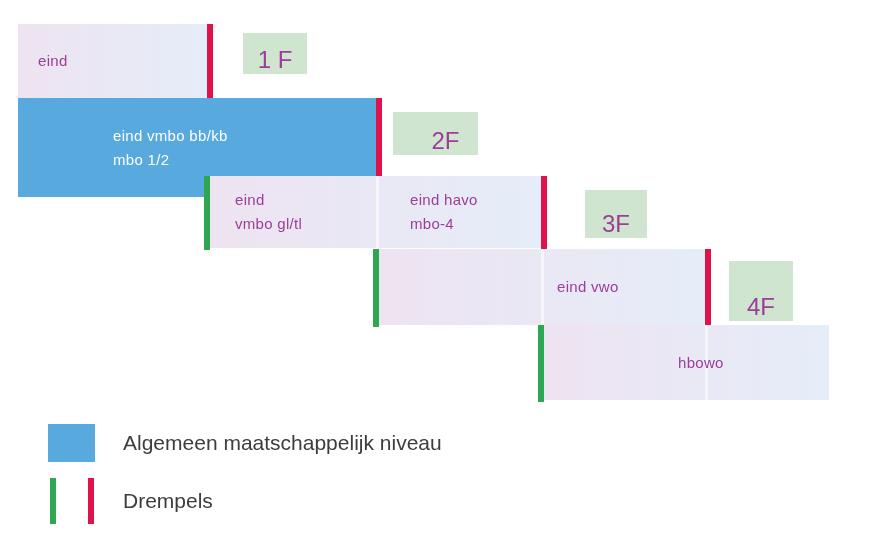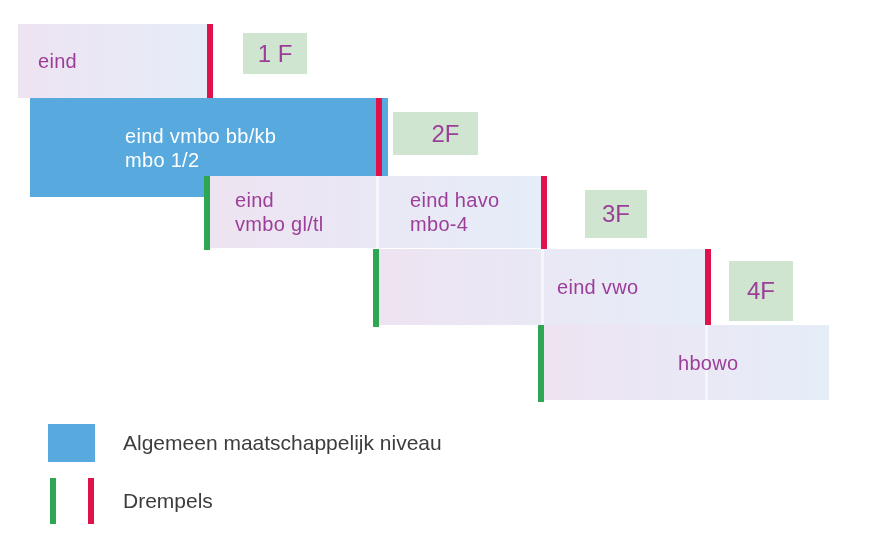--- a/index.html
+++ b/index.html
@@ -17,36 +17,36 @@
   .bar.solid-blue{background:#57a9de;}
   .seam{
     position:absolute;top:0;bottom:0;width:3px;
     background:rgba(255,255,255,0.55);
   }
   .vline{position:absolute;width:6px;}
   .vline.red{background:#e0124b;}
   .vline.green{background:#2fa652;}
   .bar-label{
     color:#9c3e99;
-    font-size:20px;line-height:24px;letter-spacing:0.3px;
+    font-size:15px;line-height:24px;letter-spacing:0.3px;
   }
   .bar-label.white{color:#ffffff;}
   .flex-center{
     display:flex;flex-direction:column;justify-content:center;
     height:100%;box-sizing:border-box;
   }
   .abs-label{
     position:absolute;top:50%;transform:translateY(-50%);
   }
   .badge{
     position:absolute;
     background:#cfe5d0;
     color:#9c3e99;
     font-size:24px;
-    display:flex;align-items:center;justify-content:center;
+    display:flex;align-items:flex-end;justify-content:center;
   }
   .legend-swatch{position:absolute;background:#57a9de;}
   .legend-tick{position:absolute;width:6px;}
   .legend-tick.green{background:#2fa652;}
   .legend-tick.red{background:#e0124b;}
   .legend-label{
     position:absolute;
     color:#3d3d3c;
     font-size:21px;line-height:24px;
   }
@@ -59,21 +59,21 @@
   <div class="bar" style="left:18px;top:24px;width:189px;height:74px;">
     <div class="bar-label flex-center" style="padding-left:20px;">
       <span>eind</span>
     </div>
   </div>
   <div class="vline red" style="left:207px;top:24px;height:76px;"></div>
   <div class="badge" style="left:243px;top:33px;width:64px;height:41px;">
     <span>1 F</span>
   </div>
 
-  <div class="bar solid-blue" style="left:30px;top:98px;width:358px;height:99px;">
+  <div class="bar solid-blue" style="left:18px;top:98px;width:358px;height:99px;">
     <div class="bar-label white flex-center" style="padding-left:95px;">
       <span>eind vmbo bb/kb</span>
       <span>mbo 1/2</span>
     </div>
   </div>
   <div class="vline red" style="left:376px;top:98px;height:80px;"></div>
   <div class="badge" style="left:393px;top:112px;width:65px;height:43px;padding-left:20px;">
     <span>2F</span>
   </div>
 

